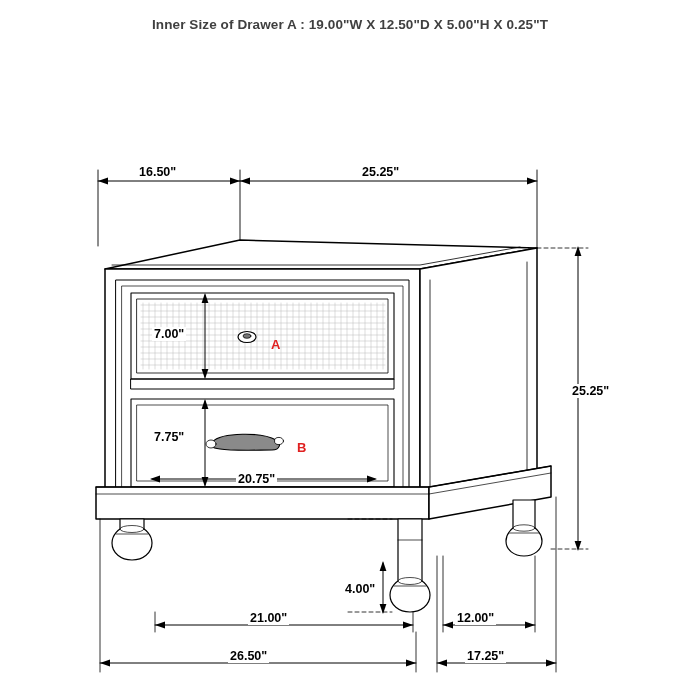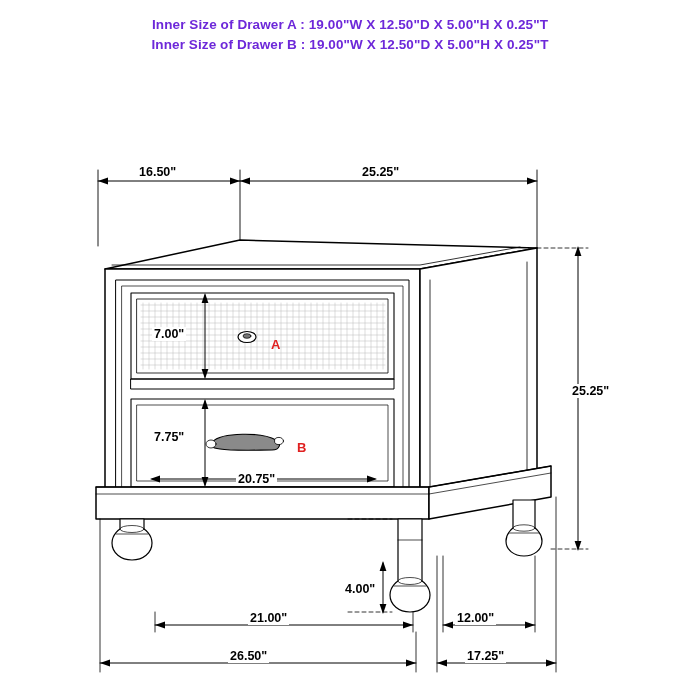--- a/index.html
+++ b/index.html
@@ -21,21 +21,21 @@
     height: 700px;
   }
   .hdr {
     position: absolute;
     left: 0;
     width: 700px;
     text-align: center;
     font-size: 13.5px;
     font-weight: bold;
     letter-spacing: 0.1px;
-    color: #6d28d9;
+    color: #404040;
   }
   #hdr1 { top: 17px; }
   #hdr2 { top: 37px; }
 
   svg#diagram {
     position: absolute;
     left: 0;
     top: 0;
     width: 700px;
     height: 700px;
@@ -55,21 +55,20 @@
     font-weight: bold;
     color: #e02020;
   }
 </style>
 </head>
 <body>
 
 <div id="stage">
 
   <div class="hdr" id="hdr1">Inner Size of Drawer A : 19.00"W X 12.50"D X 5.00"H X  0.25"T</div>
-  <div class="hdr" id="hdr2">Inner Size of Drawer B : 19.00"W X 12.50"D X 5.00"H X  0.25"T</div>
 
   <svg id="diagram" viewBox="0 0 700 700">
     <g fill="none" stroke="#000000" stroke-width="1.4" stroke-linejoin="round" stroke-linecap="round">
 
       <line x1="98" y1="170" x2="98" y2="246" stroke-width="0.9"></line>
       <line x1="240" y1="170" x2="240" y2="240" stroke-width="0.9"></line>
       <line x1="537" y1="170" x2="537" y2="248" stroke-width="0.9"></line>
 
       <line x1="98" y1="181" x2="240" y2="181" stroke-width="1"></line>
       <line x1="240" y1="181" x2="537" y2="181" stroke-width="1"></line>

